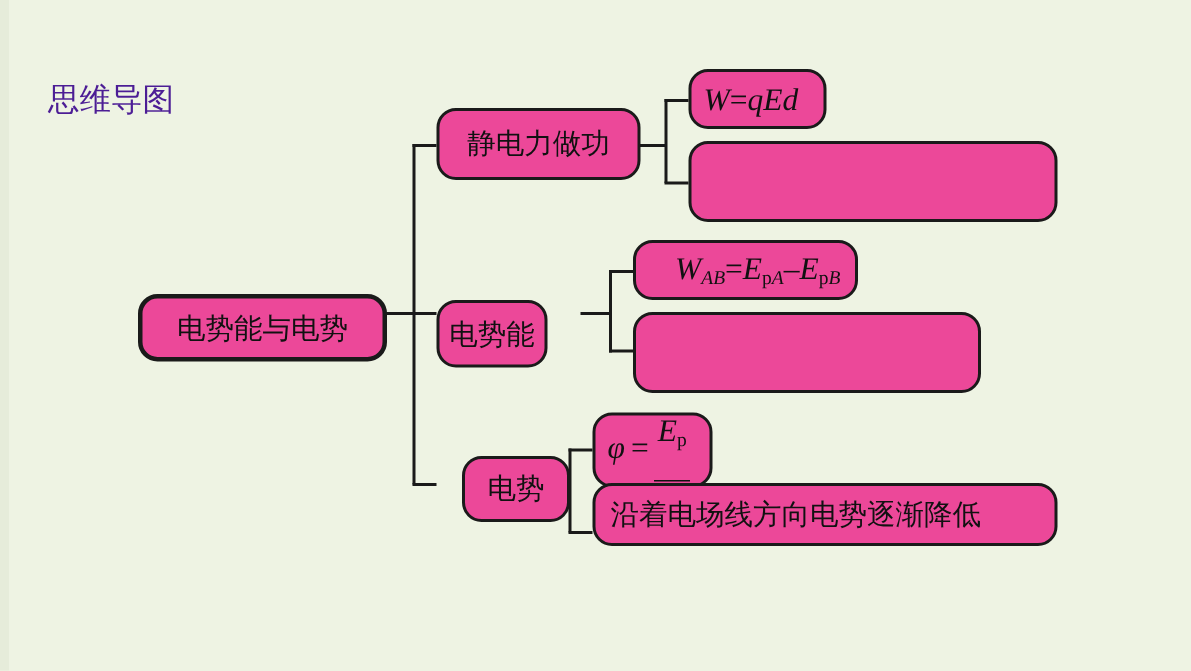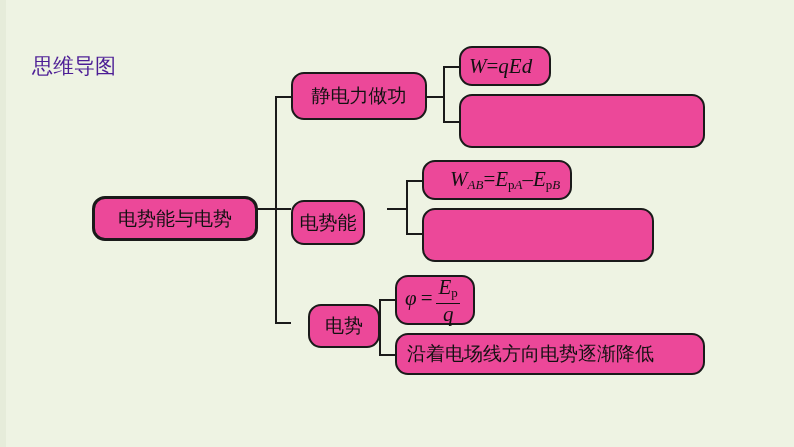--- a/index.html
+++ b/index.html
@@ -34,21 +34,21 @@
     .box.center { justify-content: center; }
     .box.root { border-width: 3px; }
     .math { font-family: "Liberation Serif", "DejaVu Serif", serif; font-style: italic; font-size: 21px; }
     .math .up { font-style: normal; }
     .sub { font-size: 13px; vertical-align: -3px; }
     .line { position: absolute; background: #1a1a1a; }
     .h { height: 2px; }
     .v { width: 2px; }
     .multiline { flex-direction: column; align-items: flex-start; justify-content: center; line-height: 25px; padding-left: 8px; }
     .frac { display: inline-flex; flex-direction: column; align-items: center; vertical-align: middle; margin-left: 4px; }
-    .frac .num { border-bottom: 1.5px solid #111; padding: 0 2px; line-height: 20px; }
+    .frac .num { border-bottom: 1.5px solid #111; padding: 17px 2px; line-height: 20px; }
     .frac .den { line-height: 20px; }
   </style>
 </head>
 <body>
 
 <div class="edge-strip"></div>
 
 <div class="title">思维导图</div>
 
 <div class="line h" style="left:256px; top:208px; width:20px;"></div>
@@ -96,15 +96,15 @@
 
 <div class="box center" style="left:308px; top:304px; width:72px; height:44px;">
   <span>电势</span>
 </div>
 <div class="box" style="left:395px; top:275px; width:80px; height:50px; padding-left:8px;">
   <span class="math"><span>φ</span><span class="up" style="margin-left:4px;">=</span><span class="frac">
         <span class="num"><span>E</span><span class="sub up">p</span></span>
         <span class="den">q</span>
       </span></span>
 </div>
-<div class="box" style="left:395px; top:333px; width:310px; height:42px; padding-left:10px;">
+<div class="box" style="left:395px; top:322px; width:310px; height:42px; padding-left:10px;">
   <span>沿着电场线方向电势逐渐降低</span>
 </div>
 
 </body></html>

